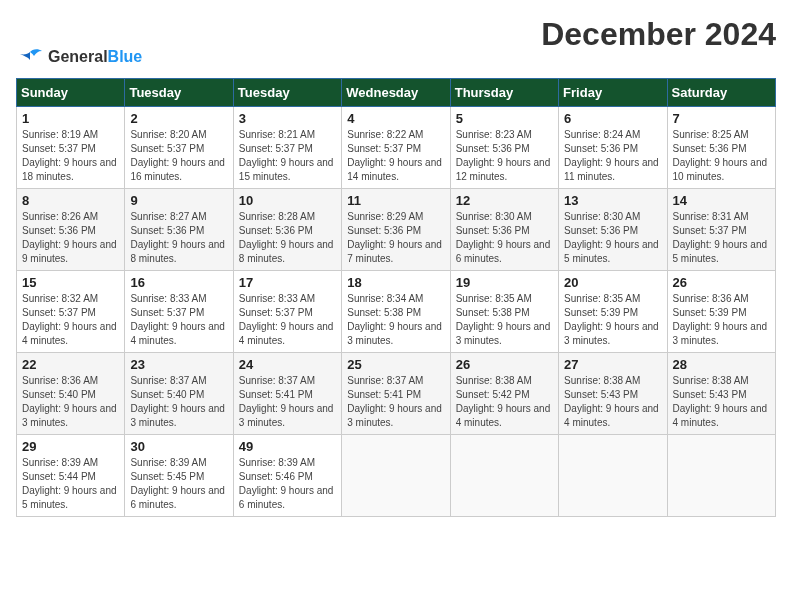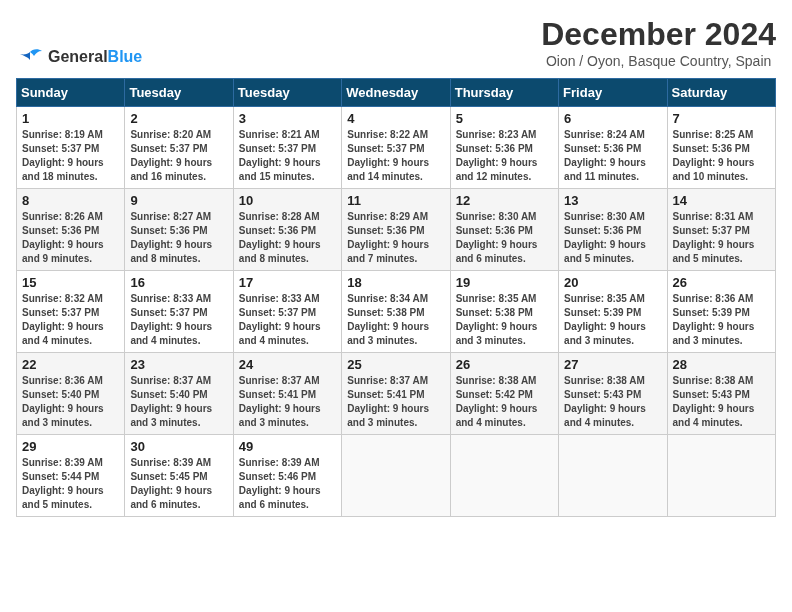--- a/index.html
+++ b/index.html
@@ -37,21 +37,21 @@
     .location {
       font-size: 14px;
       color: #555;
     }
     .calendar {
       width: 100%;
       border-collapse: collapse;
       font-size: 11px;
     }
     .calendar th {
-      background-color: #0c4a6e;
+      background-color: #14532d;
       color: #fff;
       padding: 6px 4px;
       text-align: left;
       font-size: 13px;
       font-weight: bold;
       border: 1px solid #2d6aa0;
     }
     .calendar td {
       border: 1px solid #ccc;
       vertical-align: top;
@@ -66,42 +66,40 @@
     .day-number {
       font-size: 13px;
       font-weight: bold;
       color: #222;
       margin-bottom: 2px;
     }
     .day-info {
       font-size: 10px;
       color: #444;
       line-height: 1.4;
-      font-weight: bold;
     }
     .empty-cell {
       background: #f9f9f9 !important;
     }
   </style>
 </head>
 <body>
 
 <div class="header-area">
   <div class="logo">
     <svg class="logo-bird" viewBox="0 0 28 22">
       <path d="M14 4 C16 1, 22 0, 26 3 C22 3, 20 5, 18 8 C16 5, 14 4, 14 4Z" fill="#2196f3"></path>
       <path d="M14 4 C12 6, 8 7, 4 6 C8 8, 12 9, 14 12 C14 8, 14 4, 14 4Z" fill="#1565c0"></path>
     </svg>
     <div>
       <div style="font-size:16px;font-weight:bold;color:#333;line-height:1.1">General<span style="color:#2196f3">Blue</span></div>
     </div>
   </div>
   <div class="title-area">
     <div class="month-title">December 2024</div>
-    <div class="location">Oion / Oyon, Basque Country, Spain</div>
   </div>
 </div>
 
 <table class="calendar">
   <thead>
     <tr>
     <th>Sunday</th>
         <th>Tuesday</th>
         <th>Tuesday</th>
         <th>Wednesday</th>

